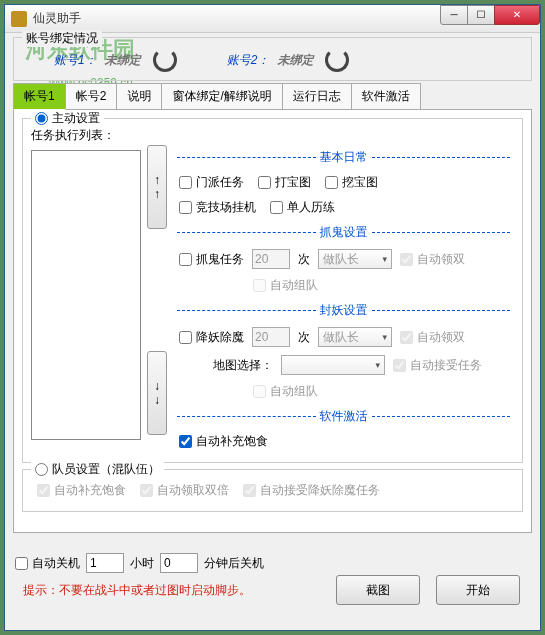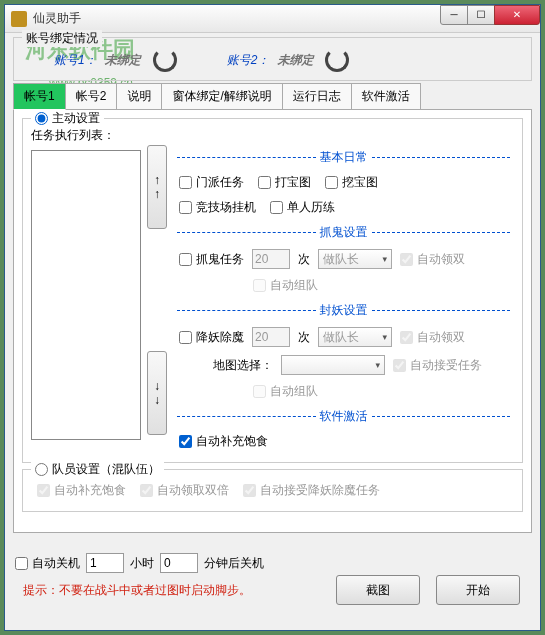--- a/index.html
+++ b/index.html
@@ -17,21 +17,21 @@
 .watermark2 { position: absolute; top: 43px; left: 40px; color: #1a8a1a; font-size: 12px; opacity: 0.6; }
 .bind-group { border: 1px solid #ccc; margin: 4px 4px 2px 4px; padding: 10px 8px 8px 0; position: relative; }
 .bind-group-title { position: absolute; top: -8px; left: 8px; background: #f0f0f0; padding: 0 4px; font-size: 12px; }
 .bind-row { display: flex; align-items: center; gap: 50px; padding-left: 40px; font-style: italic; }
 .bind-item { display: flex; align-items: center; gap: 8px; }
 .bind-label { color: #0040c0; }
 .bind-status { color: #737373; font-weight: bold; }
 .bind-spinner { width: 24px; height: 24px; border: 3px solid #444; border-top-color: transparent; border-radius: 50%; margin-left: 4px; }
 .tabs { display: flex; margin: 2px 4px 0 4px; }
 .tab { padding: 4px 10px; border: 1px solid #aaa; border-bottom: none; background: #f8f8f8; margin-right: -1px; position: relative; }
-.tab.active { background: #22c55e; z-index: 2; border-bottom: 1px solid #fff; margin-bottom: -1px; }
+.tab.active { background: #84cc16; z-index: 2; border-bottom: 1px solid #fff; margin-bottom: -1px; }
 .tab-body { border: 1px solid #aaa; margin: 0 4px; background: #fff; padding: 8px; height: 424px; }
 .group { border: 1px solid #ccc; padding: 8px; position: relative; margin-bottom: 6px; }
 .group-title { position: absolute; top: -9px; left: 8px; background: #fff; padding: 0 4px; display: flex; align-items: center; gap: 4px; }
 .inner { display: flex; gap: 6px; }
 .left-col { display: flex; flex-direction: column; gap: 4px; }
 .task-label { font-size: 12px; margin-bottom: 2px; }
 .listbox { width: 110px; height: 290px; border: 1px solid #888; background: #fff; }
 .arrow-col { display: flex; flex-direction: column; justify-content: space-between; height: 290px; margin-top: 18px; }
 .arrow-btn { width: 20px; height: 84px; border: 1px solid #999; background: linear-gradient(#f8f8f8,#e0e0e0); border-radius: 3px; display: flex; align-items: center; justify-content: center; font-size: 12px; }
 .right-col { flex: 1; margin-top: 18px; }

